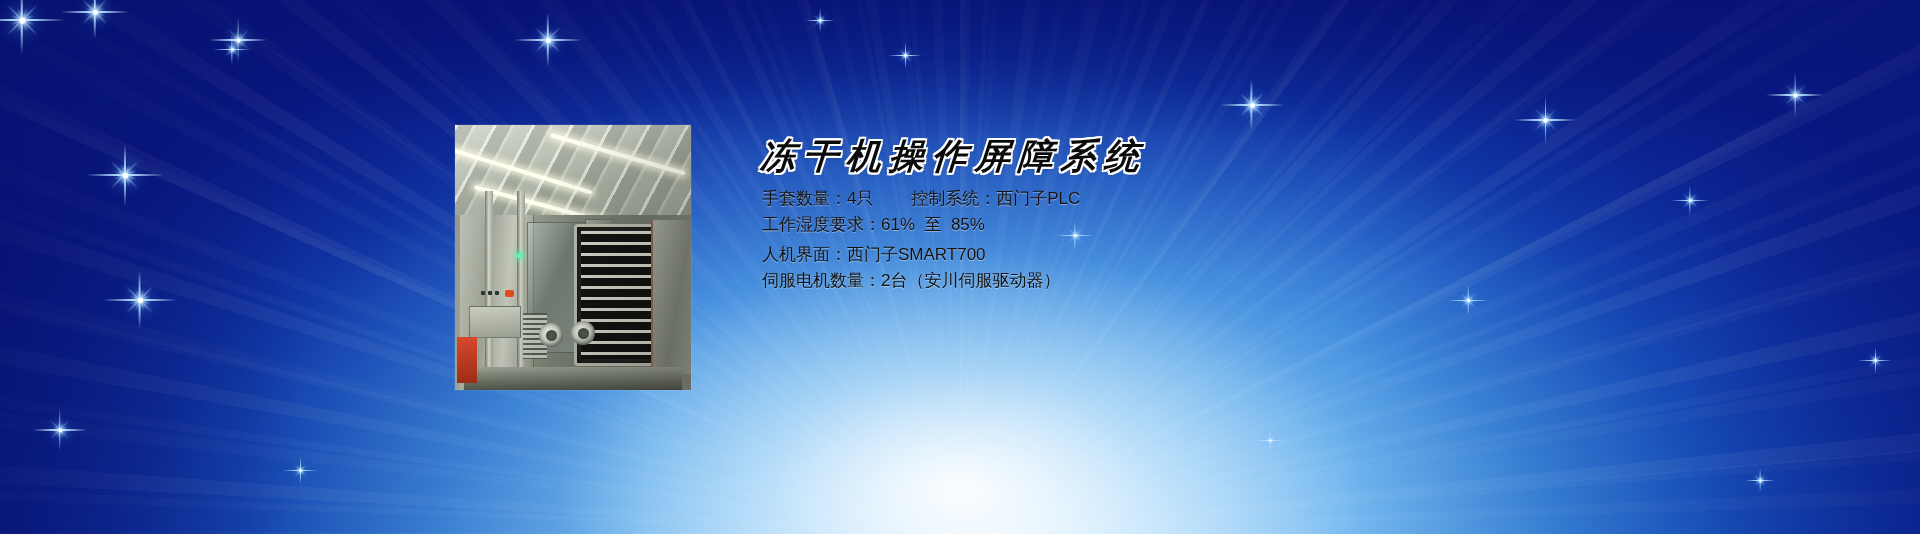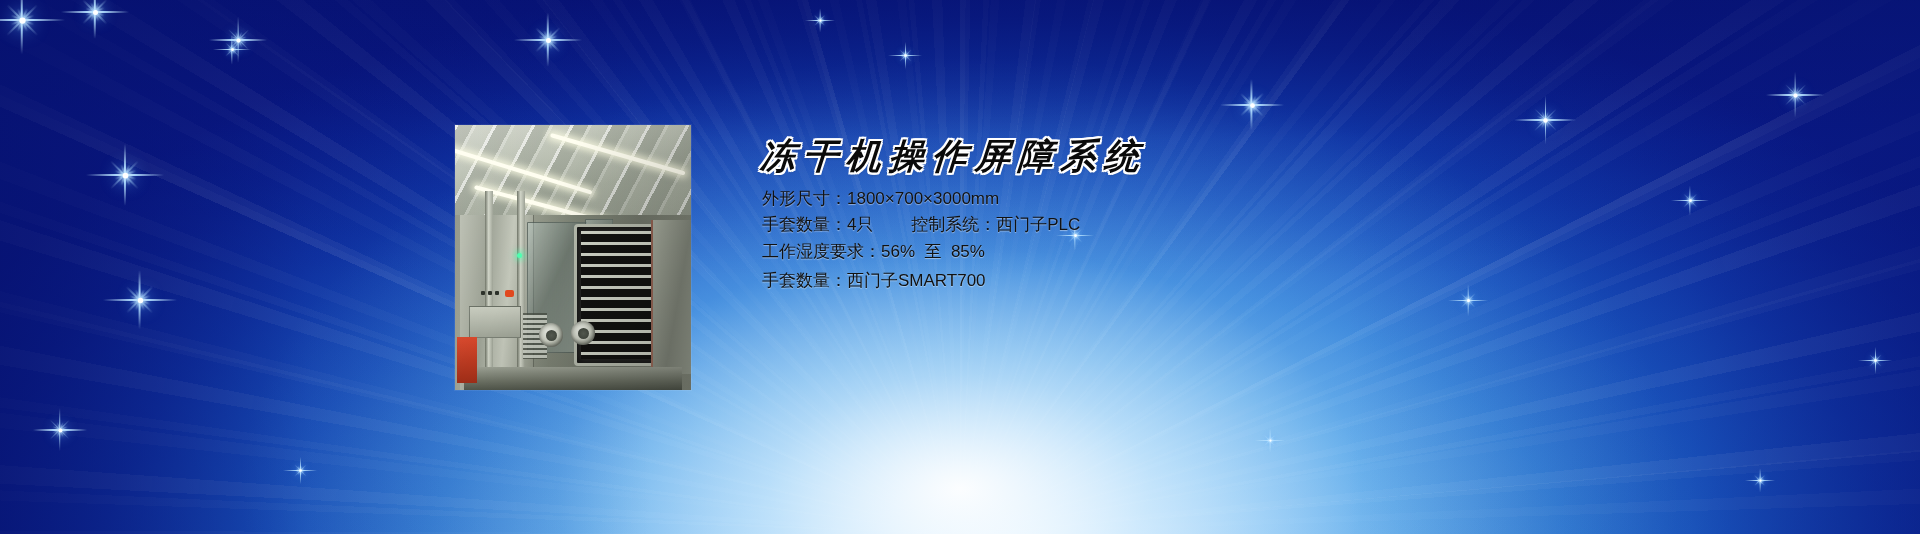--- a/index.html
+++ b/index.html
@@ -460,21 +460,21 @@
         <div class="ph-base"></div>
         <div class="ph-red"></div>
       </div>
       <div class="ph-shade"></div>
     </div>
   </div>
 
   <div class="content">
     <div class="title">冻干机操作屏障系统</div>
     <div class="specs">
-      <div class="spec-line">外形尺寸：1800×700×3000mm</div>
       <div class="spec-line">手套数量：4只        控制系统：西门子PLC</div>
-      <div class="spec-line">工作湿度要求：56%  至  85%</div>
+      <div class="spec-line">工作湿度要求：61%  至  85%</div>
       <div class="gap-s"></div>
-      <div class="spec-line">手套数量：西门子SMART700</div>
+      <div class="spec-line">人机界面：西门子SMART700</div>
+      <div class="spec-line">伺服电机数量：2台（安川伺服驱动器）</div>
     </div>
   </div>
 
 </div>
 
 </body></html>

